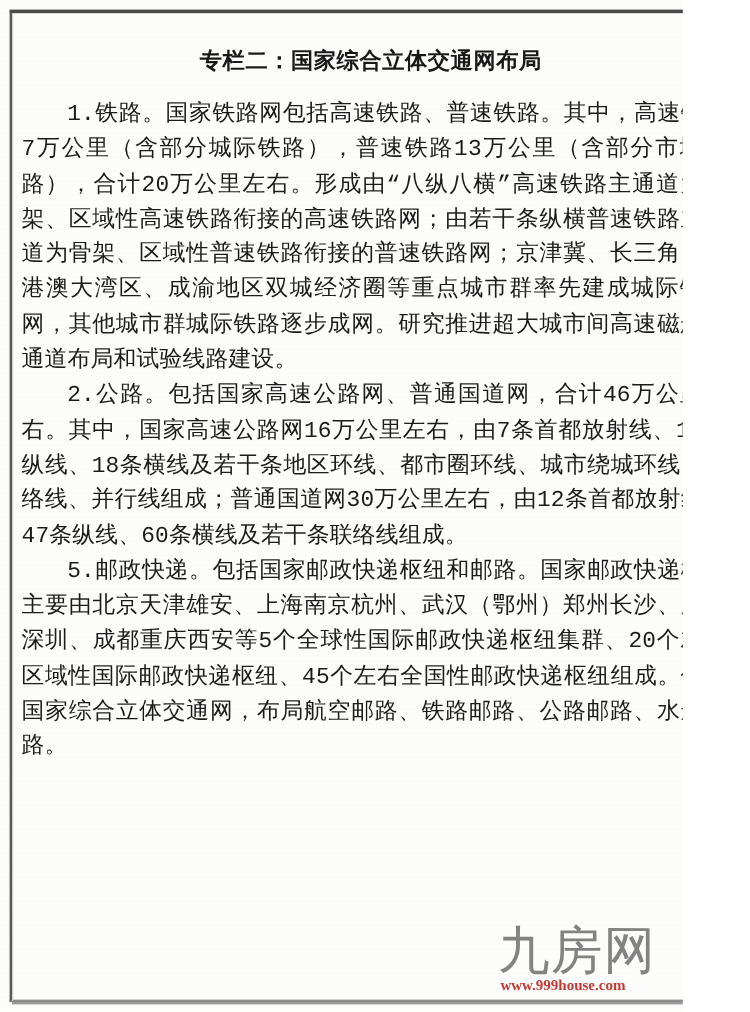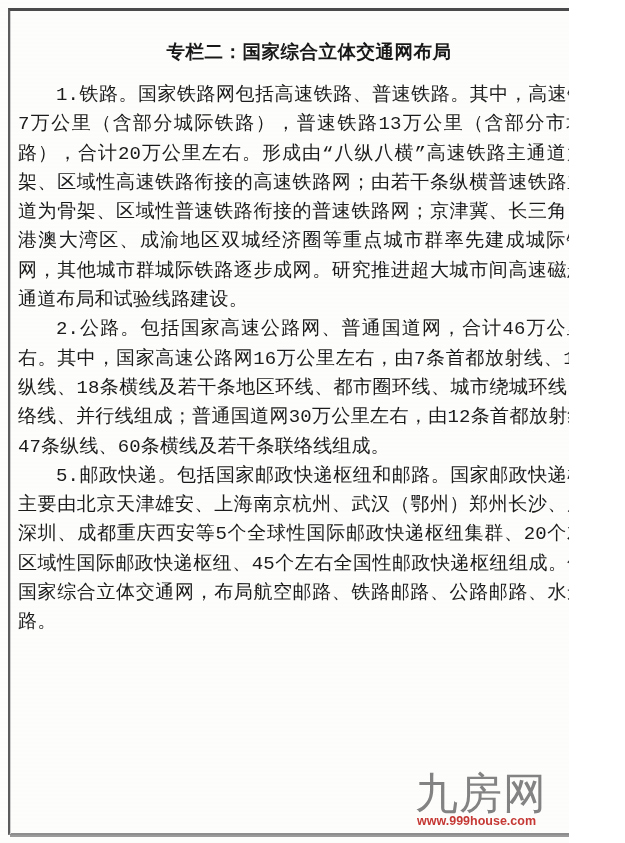--- a/index.html
+++ b/index.html
@@ -96,21 +96,21 @@
     color: #737373;
     letter-spacing: 1px;
     opacity: 0.88;
     white-space: nowrap;
     line-height: 40px;
   }
   #wm-url {
     position: absolute;
     left: 10px;
     top: 41px;
-    font-family: Liberation Sans, sans-serif;
+    font-family: Liberation Serif, serif;
     font-size: 12.5px;
     font-weight: bold;
     color: #c0241f;
     letter-spacing: 0px;
     opacity: 0.9;
     white-space: nowrap;
   }
   
   #grain {
     position: absolute;

